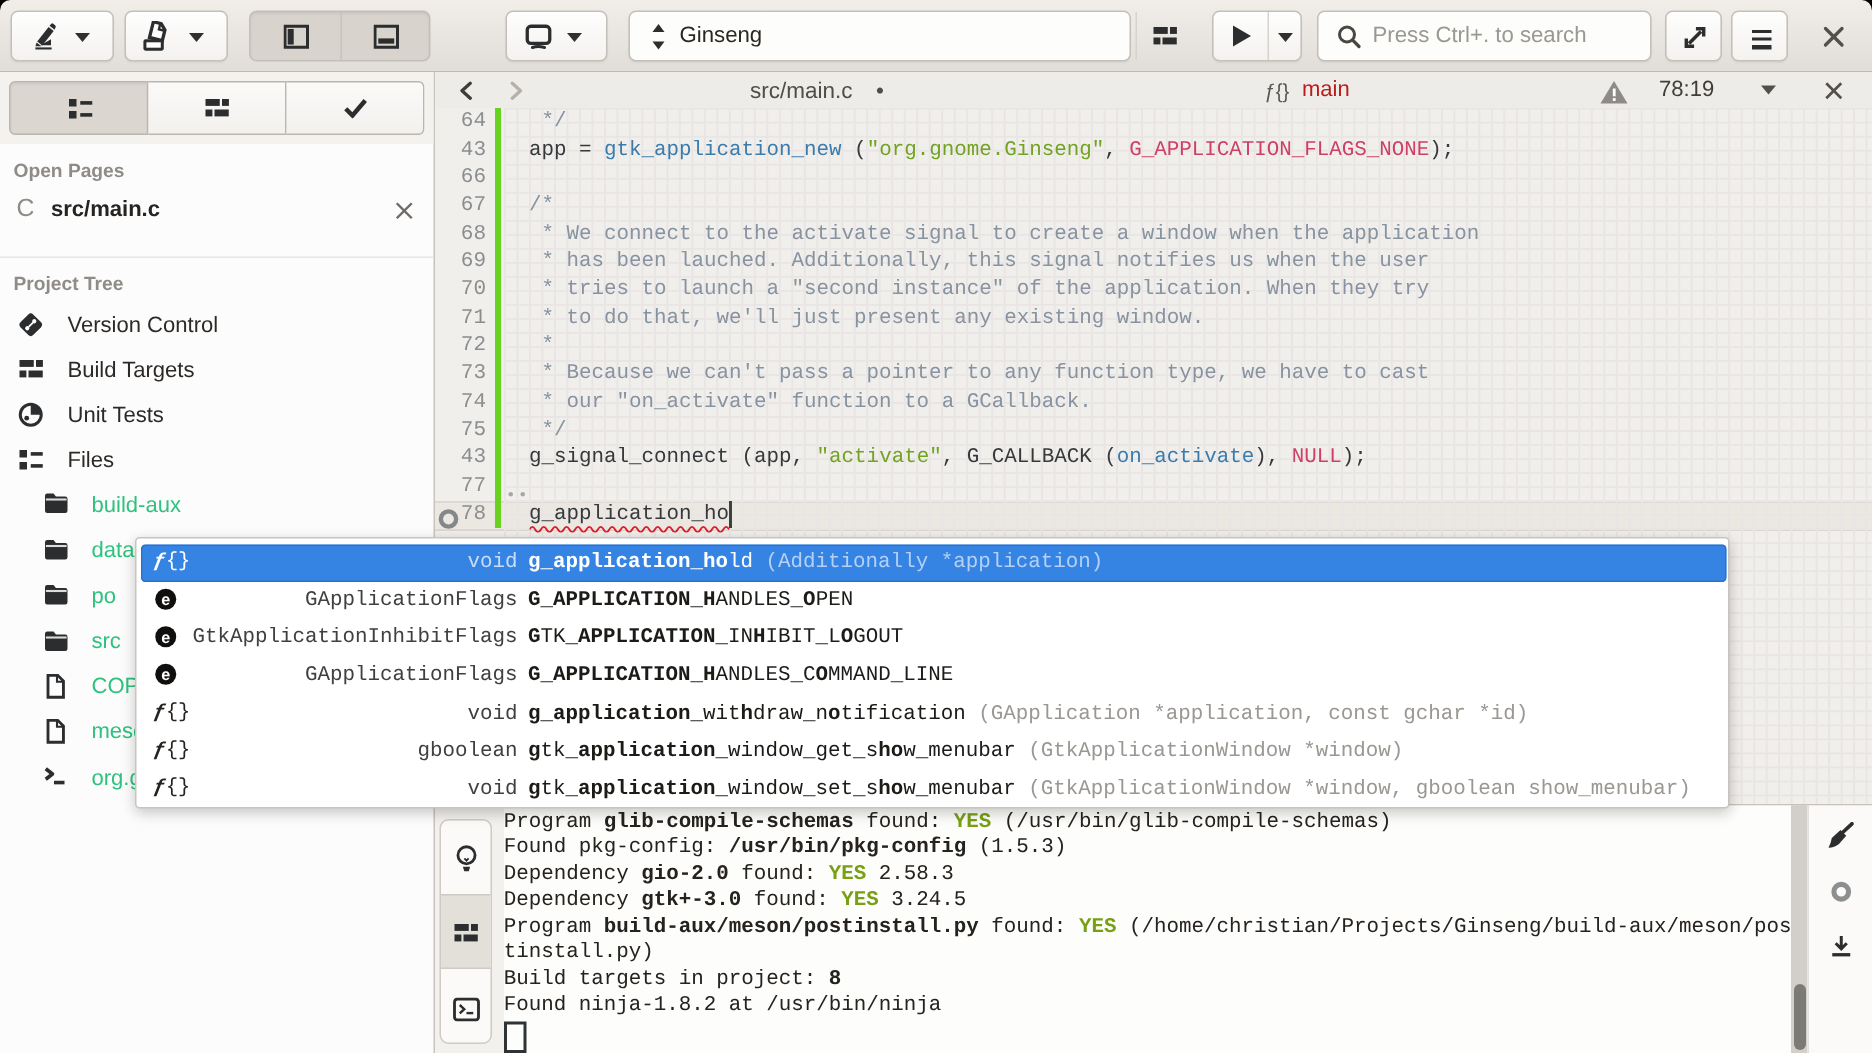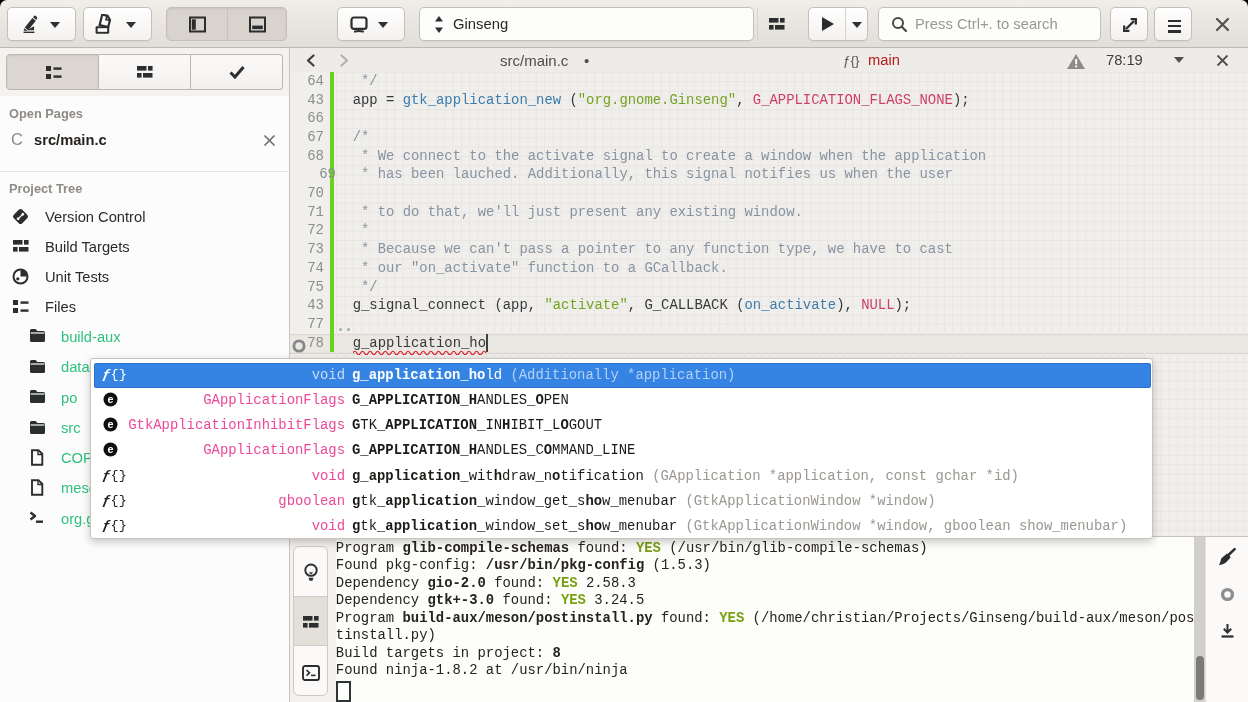--- a/index.html
+++ b/index.html
@@ -41,21 +41,21 @@
   
   #panel { left:290px; top:536px; width:958px; height:166px; background:#f3f1ee; border-top:1px solid #c7c2bc; }
   .tl { position:absolute; left:45.8px; white-space:pre; font-family:"Liberation Mono",monospace;
     font-size:13.9px; line-height:17.5px; color:#26221e; }
   .yes { color:#78a012; font-weight:bold; }
 
   
   #popup { left:90px; top:358px; width:1063px; height:181px; background:#fff;
     border:1px solid #c9c4be; border-radius:3px; box-shadow:0 3px 9px rgba(0,0,0,.22); z-index:50; }
   .prow { position:absolute; left:3px; width:1057px; height:25.3px; }
-  .ptype { position:absolute; right:806px; top:4px; font-family:"Liberation Mono",monospace; font-size:13.9px; color:#ec4899; }
+  .ptype { position:absolute; right:806px; top:4px; font-family:"Liberation Mono",monospace; font-size:13.9px; color:#404040; }
   .pname { position:absolute; left:258px; top:4px; font-family:"Liberation Mono",monospace; font-size:13.9px; color:#1d1b18; font-weight:normal; white-space:pre; }
   .pargs { font-weight:normal; color:#9b9792; }
   .picon { position:absolute; left:4px; top:4px; width:18px; height:18px; }
 </style>
 </head>
 <body>
 <div id="app">
   <div id="corners" class="abs"></div>
   <div id="header" class="abs">
 
@@ -278,35 +278,36 @@
   </div>
   <div id="editor" class="abs">
     <div style="position:absolute;left:0;top:262.4px;width:958px;height:19.2px;background:#ebe7e1;box-shadow:inset 0 1.2px 0 #dcd6cf, inset 0 -1.2px 0 #dcd6cf;"></div>
     <div id="grid"></div>
     <div style="position:absolute;left:40.4px;top:-0.2px;width:3.6px;height:280.6px;background:#68d31f;"></div>
     <div class="ln" style="top:-0.2px;">64</div>
     <div class="ln" style="top:18.51px;">43</div>
     <div class="ln" style="top:37.22px;">66</div>
     <div class="ln" style="top:55.93px;">67</div>
     <div class="ln" style="top:74.64px;">68</div>
-    <div class="ln" style="top:93.35px;margin-left:12px;">69</div>
+    <div class="ln" style="top:93.35px;">69</div>
     <div class="ln" style="top:112.06px;">70</div>
     <div class="ln" style="top:130.77px;">71</div>
     <div class="ln" style="top:149.48px;">72</div>
     <div class="ln" style="top:168.19px;">73</div>
     <div class="ln" style="top:186.9px;">74</div>
     <div class="ln" style="top:205.61px;">75</div>
     <div class="ln" style="top:224.32px;">43</div>
     <div class="ln" style="top:243.03px;">77</div>
     <div class="ln" style="top:261.74px;">78</div>
     <div class="cl cmt" style="top:-0.2px;">   */</div>
     <div class="cl" style="top:18.51px;">  app = <span class="fn">gtk_application_new</span> (<span class="str">"org.gnome.Ginseng"</span>, <span class="cst">G_APPLICATION_FLAGS_NONE</span>);</div>
     <div class="cl cmt" style="top:55.93px;">  /*</div>
     <div class="cl cmt" style="top:74.64px;">   * We connect to the activate signal to create a window when the application</div>
     <div class="cl cmt" style="top:93.35px;">   * has been lauched. Additionally, this signal notifies us when the user</div>
+    <div class="cl cmt" style="top:112.06px;">   * tries to launch a "second instance" of the application. When they try</div>
     <div class="cl cmt" style="top:130.77px;">   * to do that, we'll just present any existing window.</div>
     <div class="cl cmt" style="top:149.48px;">   *</div>
     <div class="cl cmt" style="top:168.19px;">   * Because we can't pass a pointer to any function type, we have to cast</div>
     <div class="cl cmt" style="top:186.9px;">   * our "on_activate" function to a GCallback.</div>
     <div class="cl cmt" style="top:205.61px;">   */</div>
     <div class="cl" style="top:224.32px;">  g_signal_connect (app, <span class="str">"activate"</span>, G_CALLBACK (<span class="fn">on_activate</span>), <span class="cst">NULL</span>);</div>
     <div style="position:absolute;left:48.5px;top:255.5px;width:3px;height:3px;border-radius:50%;background:#a3a9ab;"></div>
     <div style="position:absolute;left:56.8px;top:255.5px;width:3px;height:3px;border-radius:50%;background:#a3a9ab;"></div>
     <div class="cl" style="top:261.74px;">  g_application_ho</div>
     <svg style="position:absolute;left:63px;top:277.6px;" width="136" height="5" viewBox="0 0 136 5">

